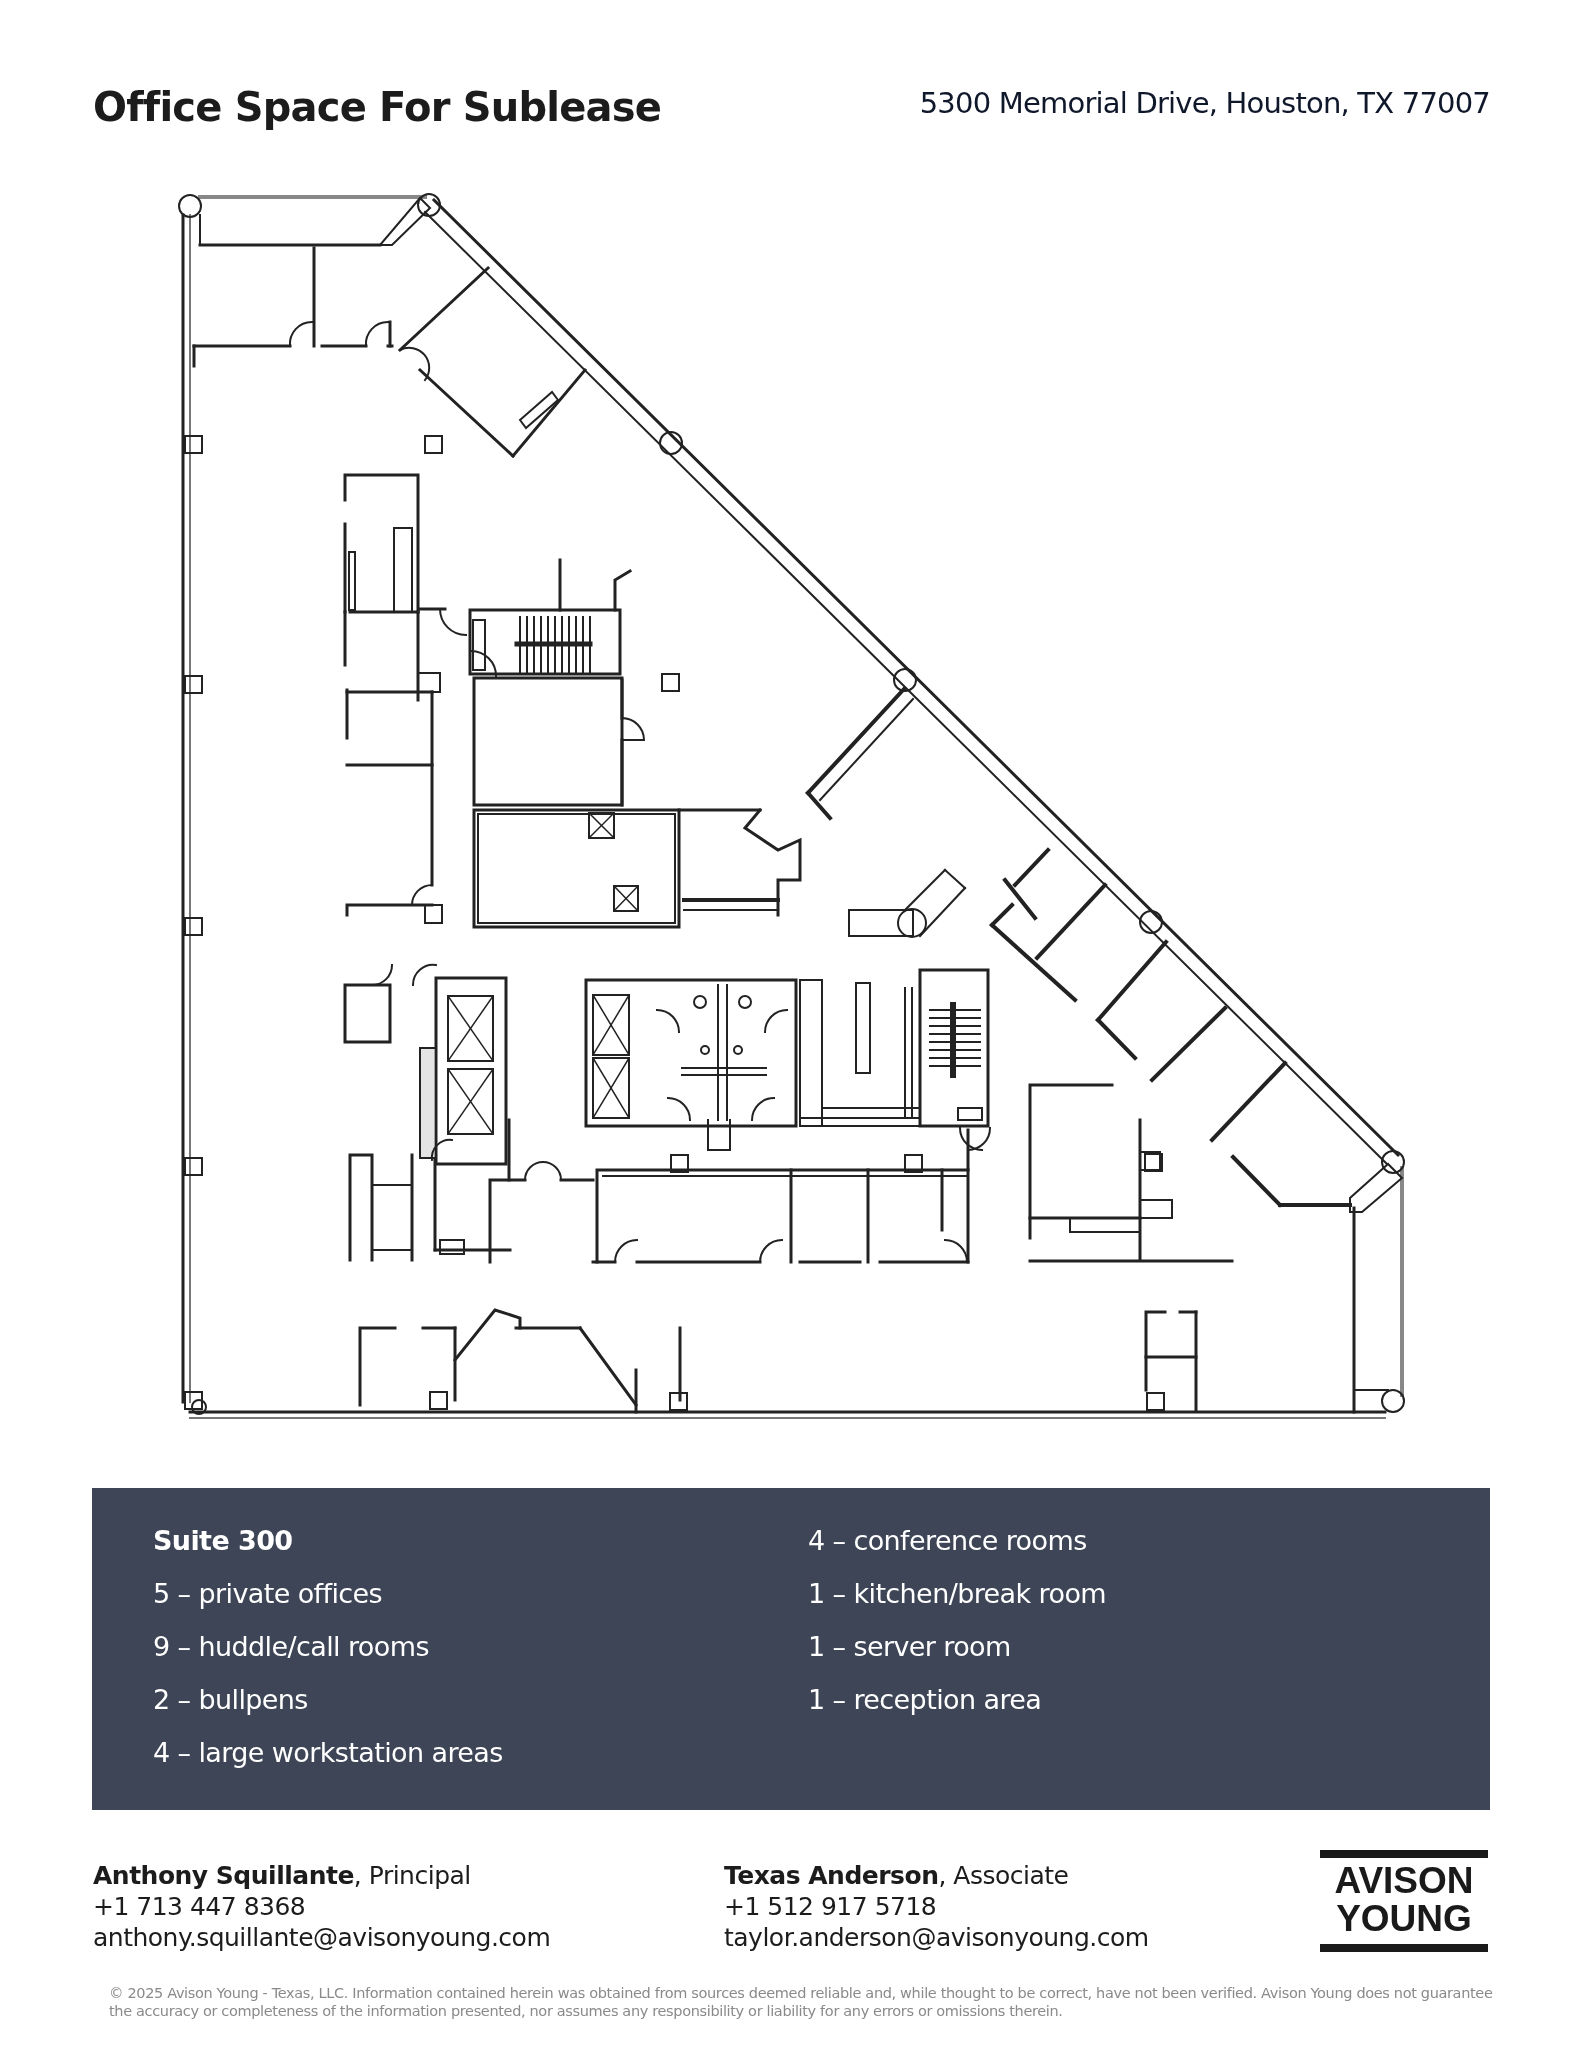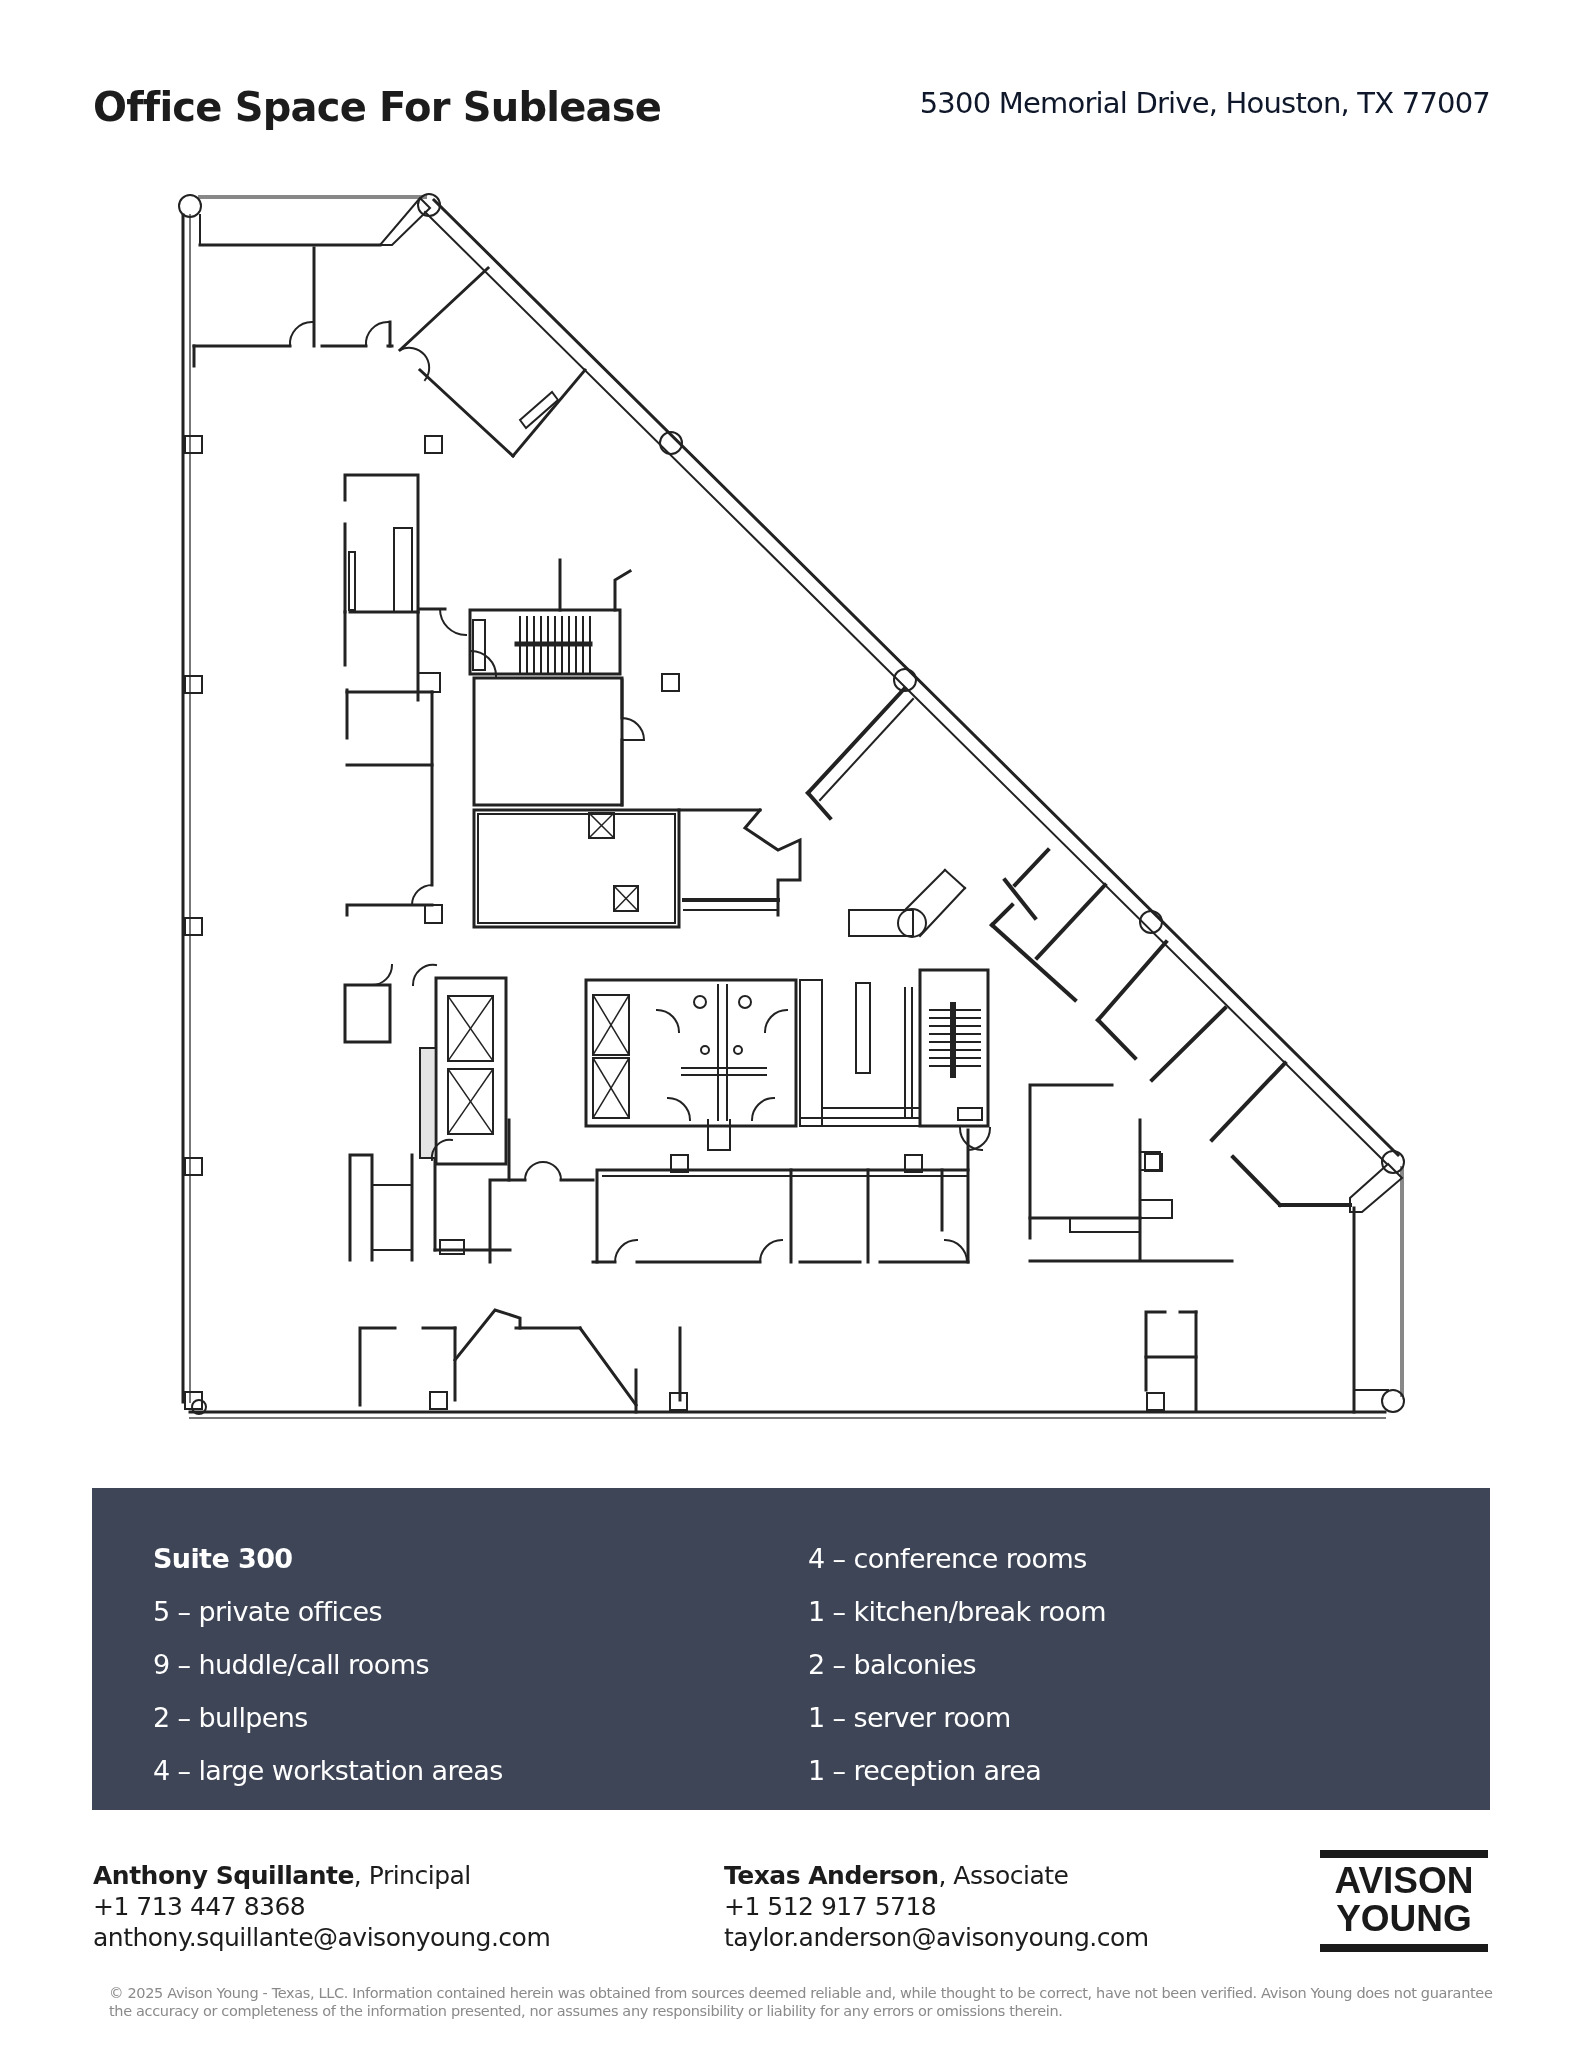--- a/index.html
+++ b/index.html
@@ -1,21 +1,21 @@
 <!DOCTYPE html>
 <html><head>
 <meta charset="utf-8">
 <style>
   html, body { margin: 0; padding: 0; background: #ffffff; }
   body { width: 1583px; height: 2048px; position: relative; overflow: hidden; font-family: "DejaVu Sans", "Liberation Sans", sans-serif; color: #1a1a1a; }
   .title { position: absolute; left: 93px; top: 84px; font-size: 40px; font-weight: bold; letter-spacing: -0.8px; color: #1c1c1c; white-space: nowrap; }
   .address { position: absolute; right: 93px; top: 86px; font-size: 29px; letter-spacing: -0.8px; color: #0f172a; white-space: nowrap; font-weight: normal; }
   .plan { position: absolute; left: 0; top: 0; width: 1583px; height: 1480px; }
   .panel { position: absolute; left: 92px; top: 1488px; width: 1398px; height: 322px; background: #3d4556; color: #ffffff; }
-  .panel .col { position: absolute; top: 44px; }
+  .panel .col { position: absolute; top: 26px; }
   .panel .col.left { left: 61px; }
   .panel .col.right { left: 716px; }
   .panel .line { font-size: 27px; line-height: 53px; letter-spacing: -0.6px; white-space: nowrap; }
   .panel .heading { font-weight: bold; }
   .contact { position: absolute; top: 1860px; font-size: 25px; line-height: 31px; letter-spacing: -0.5px; color: #1c1c1c; white-space: nowrap; }
   .contact.a { left: 93px; }
   .contact.b { left: 724px; }
   .contact .name { font-weight: bold; }
   .logo { position: absolute; left: 1320px; top: 1850px; width: 168px; height: 88px; }
   .logo .bar { position: absolute; left: 0; width: 168px; height: 8px; background: #1a1a1a; }
@@ -332,21 +332,20 @@
   <div class="col left">
     <div class="line heading">Suite 300</div>
     <div class="line">5 – private offices</div>
     <div class="line">9 – huddle/call rooms</div>
     <div class="line">2 – bullpens</div>
     <div class="line">4 – large workstation areas</div>
   </div>
   <div class="col right">
     <div class="line">4 – conference rooms</div>
     <div class="line">1 – kitchen/break room</div>
-    <div class="line">2 – balconies</div>
     <div class="line">1 – server room</div>
     <div class="line">1 – reception area</div>
   </div>
 </div>
 
 <div class="contact a">
   <div><span class="name">Anthony Squillante</span><span>, Principal</span></div>
   <div>+1 713 447 8368</div>
   <div>anthony.squillante@avisonyoung.com</div>
 </div>

